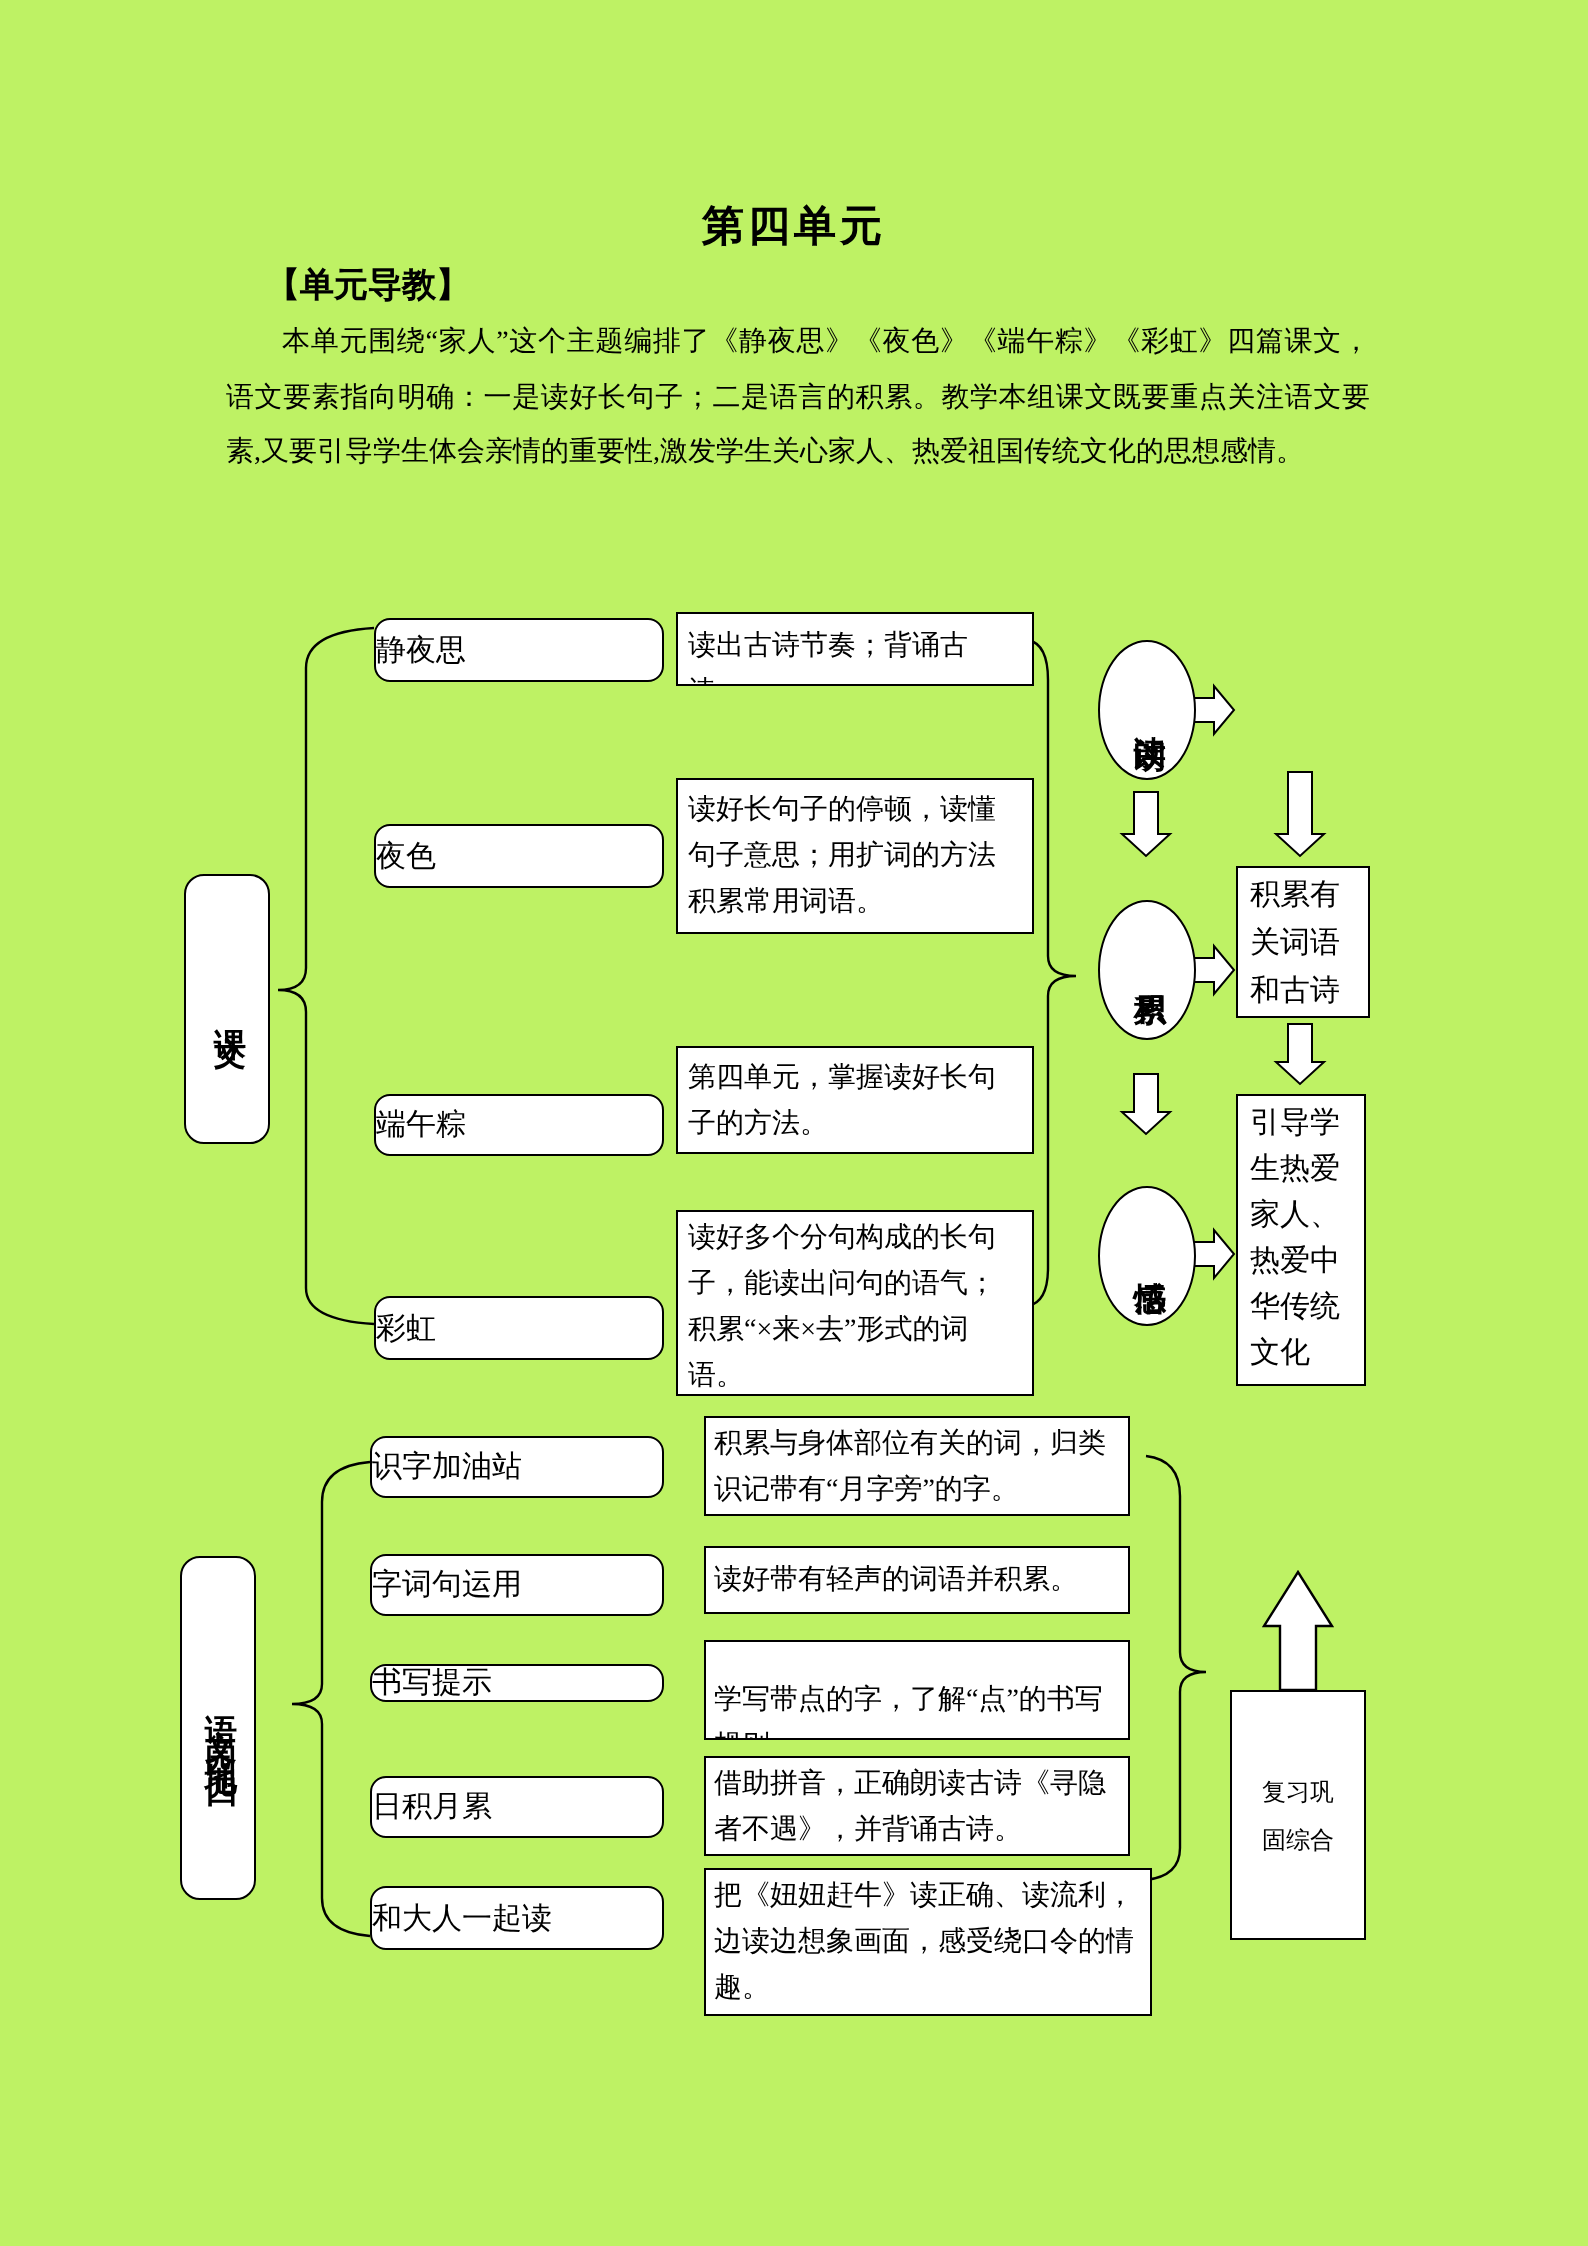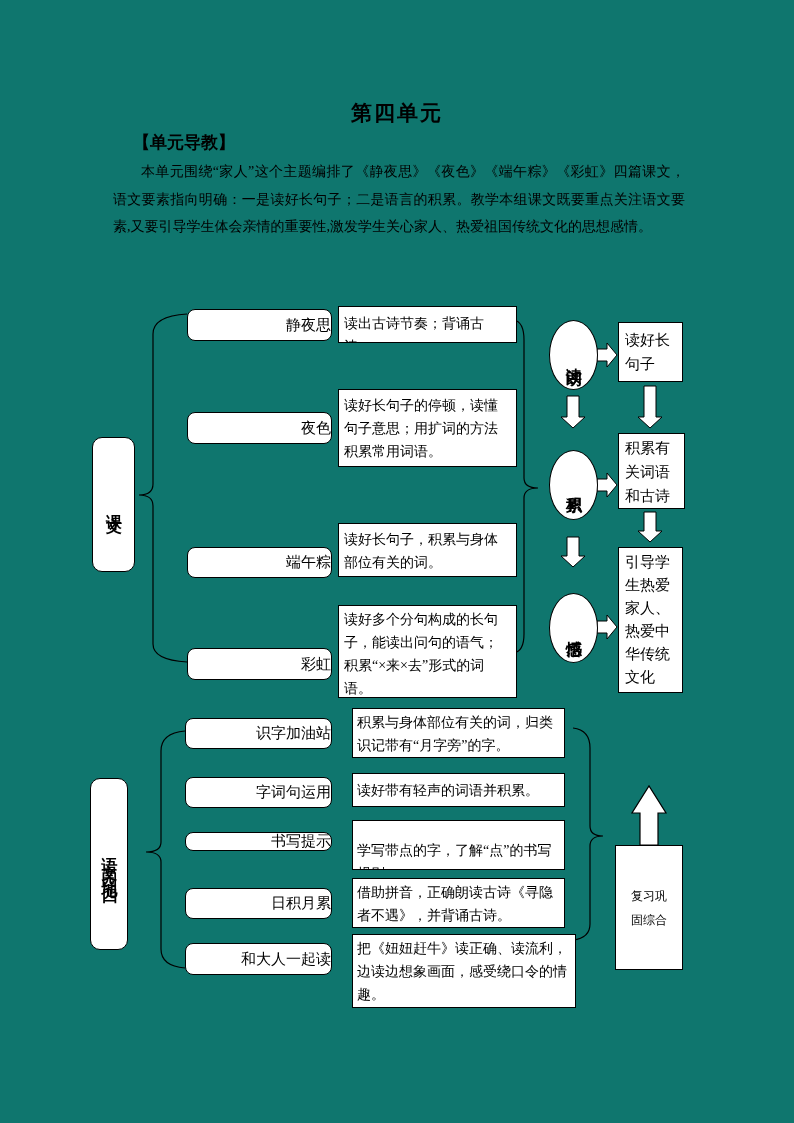--- a/index.html
+++ b/index.html
@@ -1,26 +1,26 @@
 <!DOCTYPE html>
 <html><head>
 <meta charset="utf-8">
 <style>
   html,body{margin:0;padding:0;background:#e8e8e8;}
   #page{
-    position:relative;width:794px;height:1123px;background:#0f766e;
+    position:relative;width:794px;height:1123px;background:#bef264;
     margin:0 auto;overflow:hidden;color:#000;
     font-family:"Liberation Serif","DejaVu Serif",serif;
   }
   .abs{position:absolute;box-sizing:border-box;}
   #connectors{position:absolute;left:0;top:0;pointer-events:none;}
   .doc-title{width:794px;text-align:center;font-size:21px;font-weight:bold;letter-spacing:2px;}
   .sec-header{font-size:17px;font-weight:bold;}
   .intro{font-size:14px;line-height:27.5px;text-align:justify;text-indent:2em;}
-  .rbox{border:1px solid #000;border-radius:8px;display:flex;align-items:center;justify-content:flex-end;
+  .rbox{border:1px solid #000;border-radius:8px;display:flex;align-items:center;justify-content:flex-start;
         font-size:15px;background:#fff;}
   .sbox{border:1px solid #000;background:#fff;font-size:14px;line-height:23px;word-break:break-all;
         overflow:hidden;}
   .rootbox{border:1px solid #000;border-radius:10px;display:flex;align-items:center;justify-content:center;background:#fff;}
   .vtext{writing-mode:vertical-rl;text-orientation:upright;font-weight:bold;font-size:16px;}
   .ellipse{border:1px solid #000;border-radius:50%;display:flex;align-items:center;justify-content:center;background:#fff;}
   .outcome{border:1px solid #000;background:#fff;font-size:15px;word-break:break-all;line-break:anywhere;overflow:hidden;}
   .sumbox{border:1px solid #000;background:#fff;display:flex;align-items:center;justify-content:center;}
   .sumtext{width:36px;font-size:12px;line-height:24px;word-break:break-all;text-align:center;}
 </style>
@@ -66,38 +66,37 @@
   <div class="abs sbox" style="left:338px;top:306px;width:179px;height:37px;padding:5px 5px;">读出古诗节奏；背诵古诗。</div>
 
   <div class="abs rbox" style="left:187px;top:412px;width:145px;height:32px;">
     <span>夜色</span>
   </div>
   <div class="abs sbox" style="left:338px;top:389px;width:179px;height:78px;padding:4px 5px;">读好长句子的停顿，读懂句子意思；用扩词的方法积累常用词语。</div>
 
   <div class="abs rbox" style="left:187px;top:547px;width:145px;height:31px;">
     <span>端午粽</span>
   </div>
-  <div class="abs sbox" style="left:338px;top:523px;width:179px;height:54px;padding:4px 5px;">读好长句子，积累与身体部位有关的词。</div>
+  <div class="abs sbox" style="left:338px;top:523px;width:179px;height:54px;padding:4px 5px;">第四单元，掌握读好长句子的方法。</div>
 
   <div class="abs rbox" style="left:187px;top:648px;width:145px;height:32px;">
     <span>彩虹</span>
   </div>
   <div class="abs sbox" style="left:338px;top:605px;width:179px;height:93px;padding:2px 5px;">读好多个分句构成的长句子，能读出问句的语气；积累“×来×去”形式的词语。</div>
 
   <div class="abs ellipse" style="left:549px;top:320px;width:49px;height:70px;">
     <span class="vtext">朗读</span>
   </div>
   <div class="abs ellipse" style="left:549px;top:450px;width:49px;height:70px;">
     <span class="vtext">积累</span>
   </div>
   <div class="abs ellipse" style="left:549px;top:593px;width:49px;height:70px;">
     <span class="vtext">感悟</span>
   </div>
 
-  <div class="abs outcome" style="left:618px;top:322px;width:65px;height:60px;padding:5px 0 0 6px;line-height:24px;">读好长句子</div>
   <div class="abs outcome" style="left:618px;top:433px;width:67px;height:76px;padding:2px 0 0 6px;line-height:24px;">积累有关词语和古诗</div>
   <div class="abs outcome" style="left:618px;top:547px;width:65px;height:146px;padding:3px 0 0 6px;line-height:23px;">引导学生热爱家人、热爱中华传统文化</div>
 
   <div class="abs rootbox" style="left:90px;top:778px;width:38px;height:172px;">
     <span class="vtext" style="letter-spacing:8px;">语文园地四</span>
   </div>
 
   <div class="abs rbox" style="left:185px;top:718px;width:147px;height:31px;">
     <span>识字加油站</span>
   </div>

